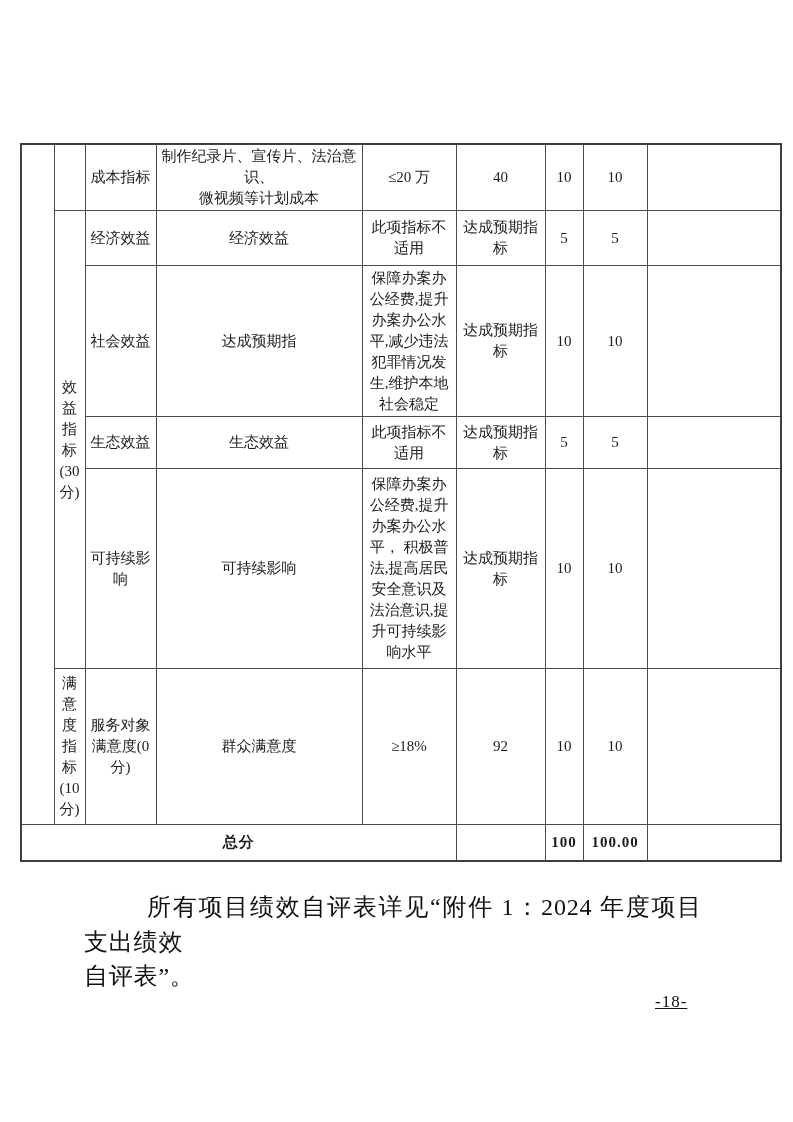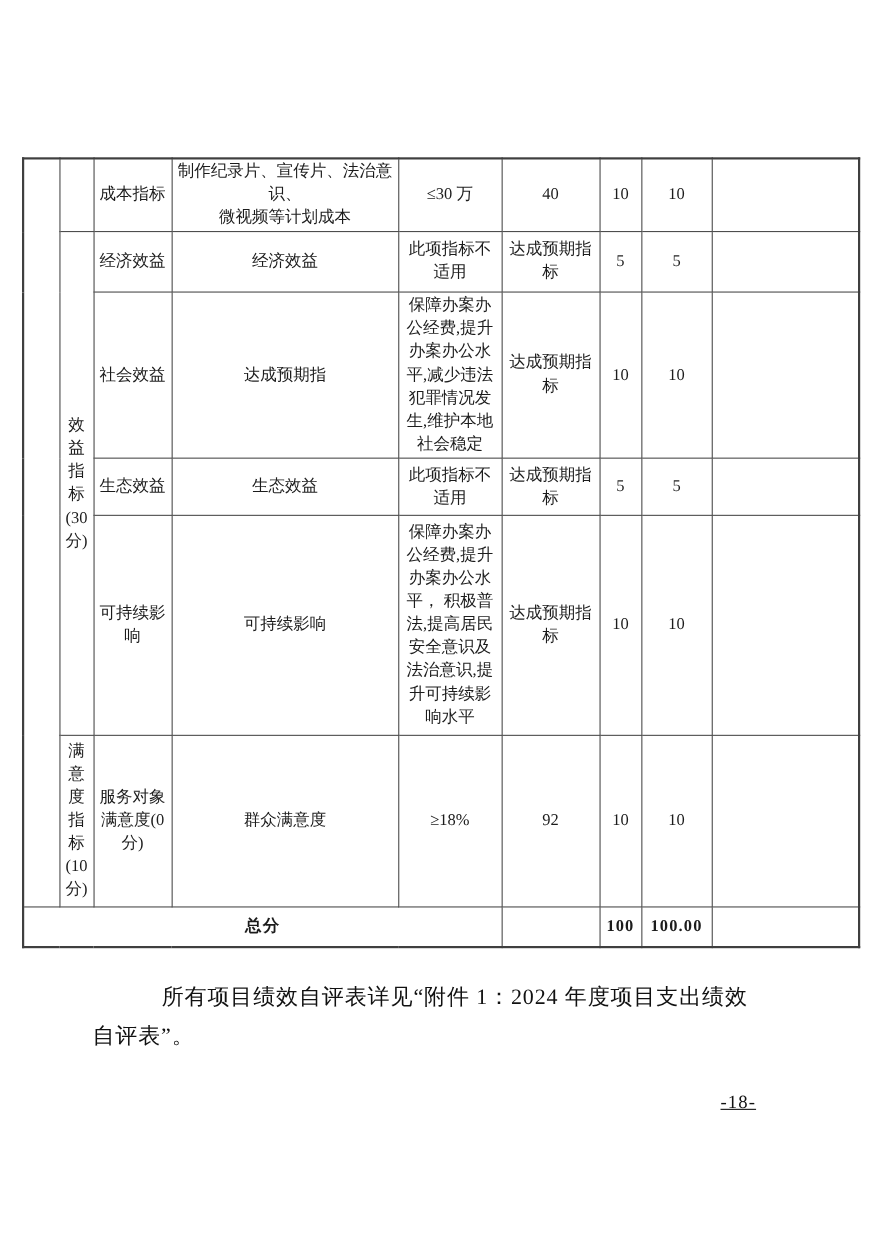--- a/index.html
+++ b/index.html
@@ -49,21 +49,21 @@
   }
   tr.total-row td {
     font-weight: bold;
     letter-spacing: 1px;
   }
   .closing {
     position: absolute;
     left: 84px;
     top: 890px;
     width: 618px;
-    font-size: 20px;
+    font-size: 24px;
     line-height: 34.5px;
     letter-spacing: 0.8px;
     text-indent: 63px;
     text-align: justify;
     white-space: pre-line;
     word-break: break-all;
     color: #111;
   }
   .page-number {
     position: absolute;
@@ -93,21 +93,21 @@
       <col style="width:134px">
     </colgroup>
 
     <tbody>
         <tr style="height:55px">
       <td rowspan="6"></td>
       <td></td>
       <td>成本指标</td>
       <td class="c-desc">制作纪录片、宣传片、法治意识、
 微视频等计划成本</td>
-      <td>≤30 万</td>
+      <td>≤20 万</td>
       <td>40</td>
       <td>10</td>
       <td>10</td>
       <td></td>
     </tr>
 
     <tr style="height:55px">
       <td rowspan="4" class="v-label">效
 益
 指

